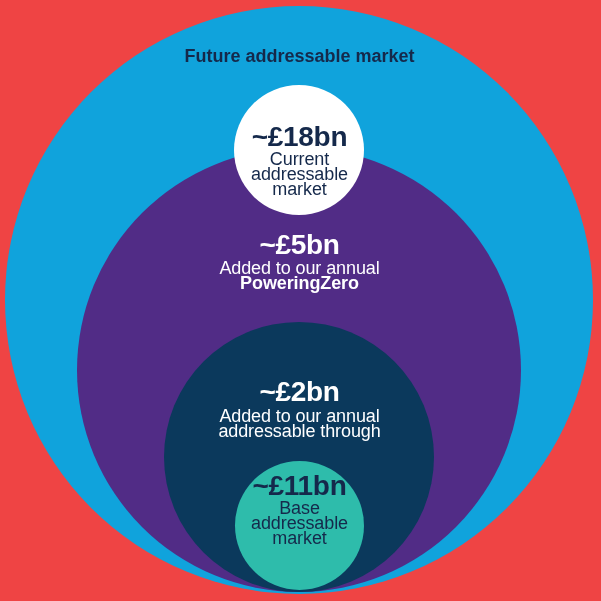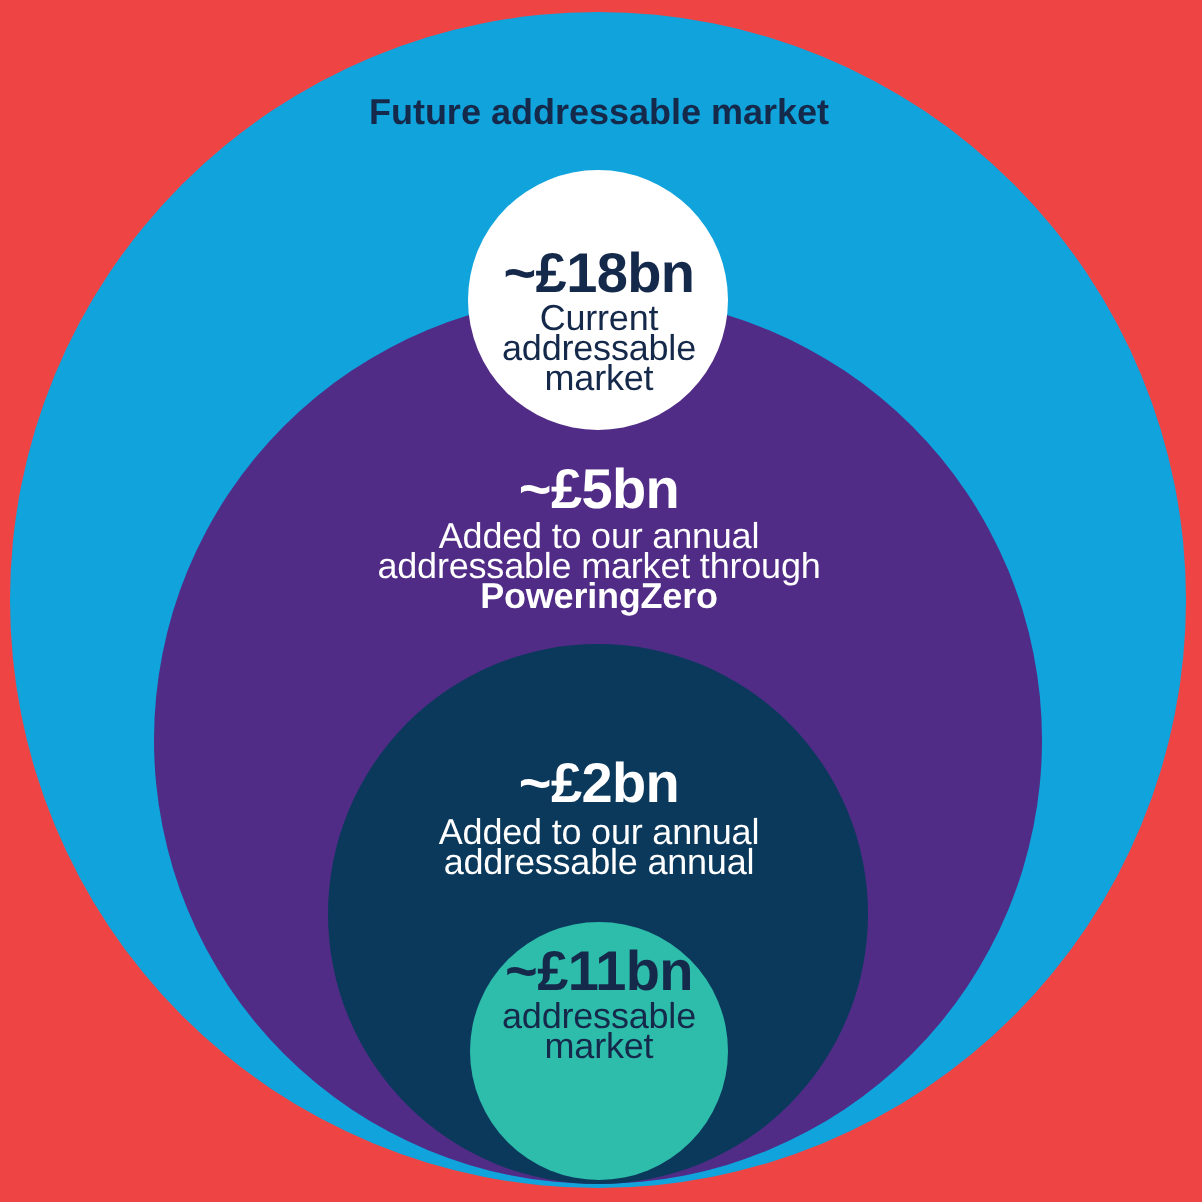--- a/index.html
+++ b/index.html
@@ -42,33 +42,33 @@
       <div>Current</div>
       <div>addressable</div>
       <div>market</div>
     </div>
   </div>
 
   <div class="label" id="t-powering">
     <div class="value light">~£5bn</div>
     <div class="desc light">
       <div>Added to our annual</div>
-      <div>addressable market through</div>
       <div class="bold">PoweringZero</div>
     </div>
   </div>
 
   <div class="label" id="t-target">
     <div class="value light">~£2bn</div>
     <div class="desc light">
       <div>Added to our annual</div>
-      <div>addressable annual</div>
+      <div>addressable through</div>
     </div>
   </div>
 
   <div class="label" id="t-base">
     <div class="value dark">~£11bn</div>
     <div class="desc dark">
+      <div>Base</div>
       <div>addressable</div>
       <div>market</div>
     </div>
   </div>
 </div>
 
 </body></html>

